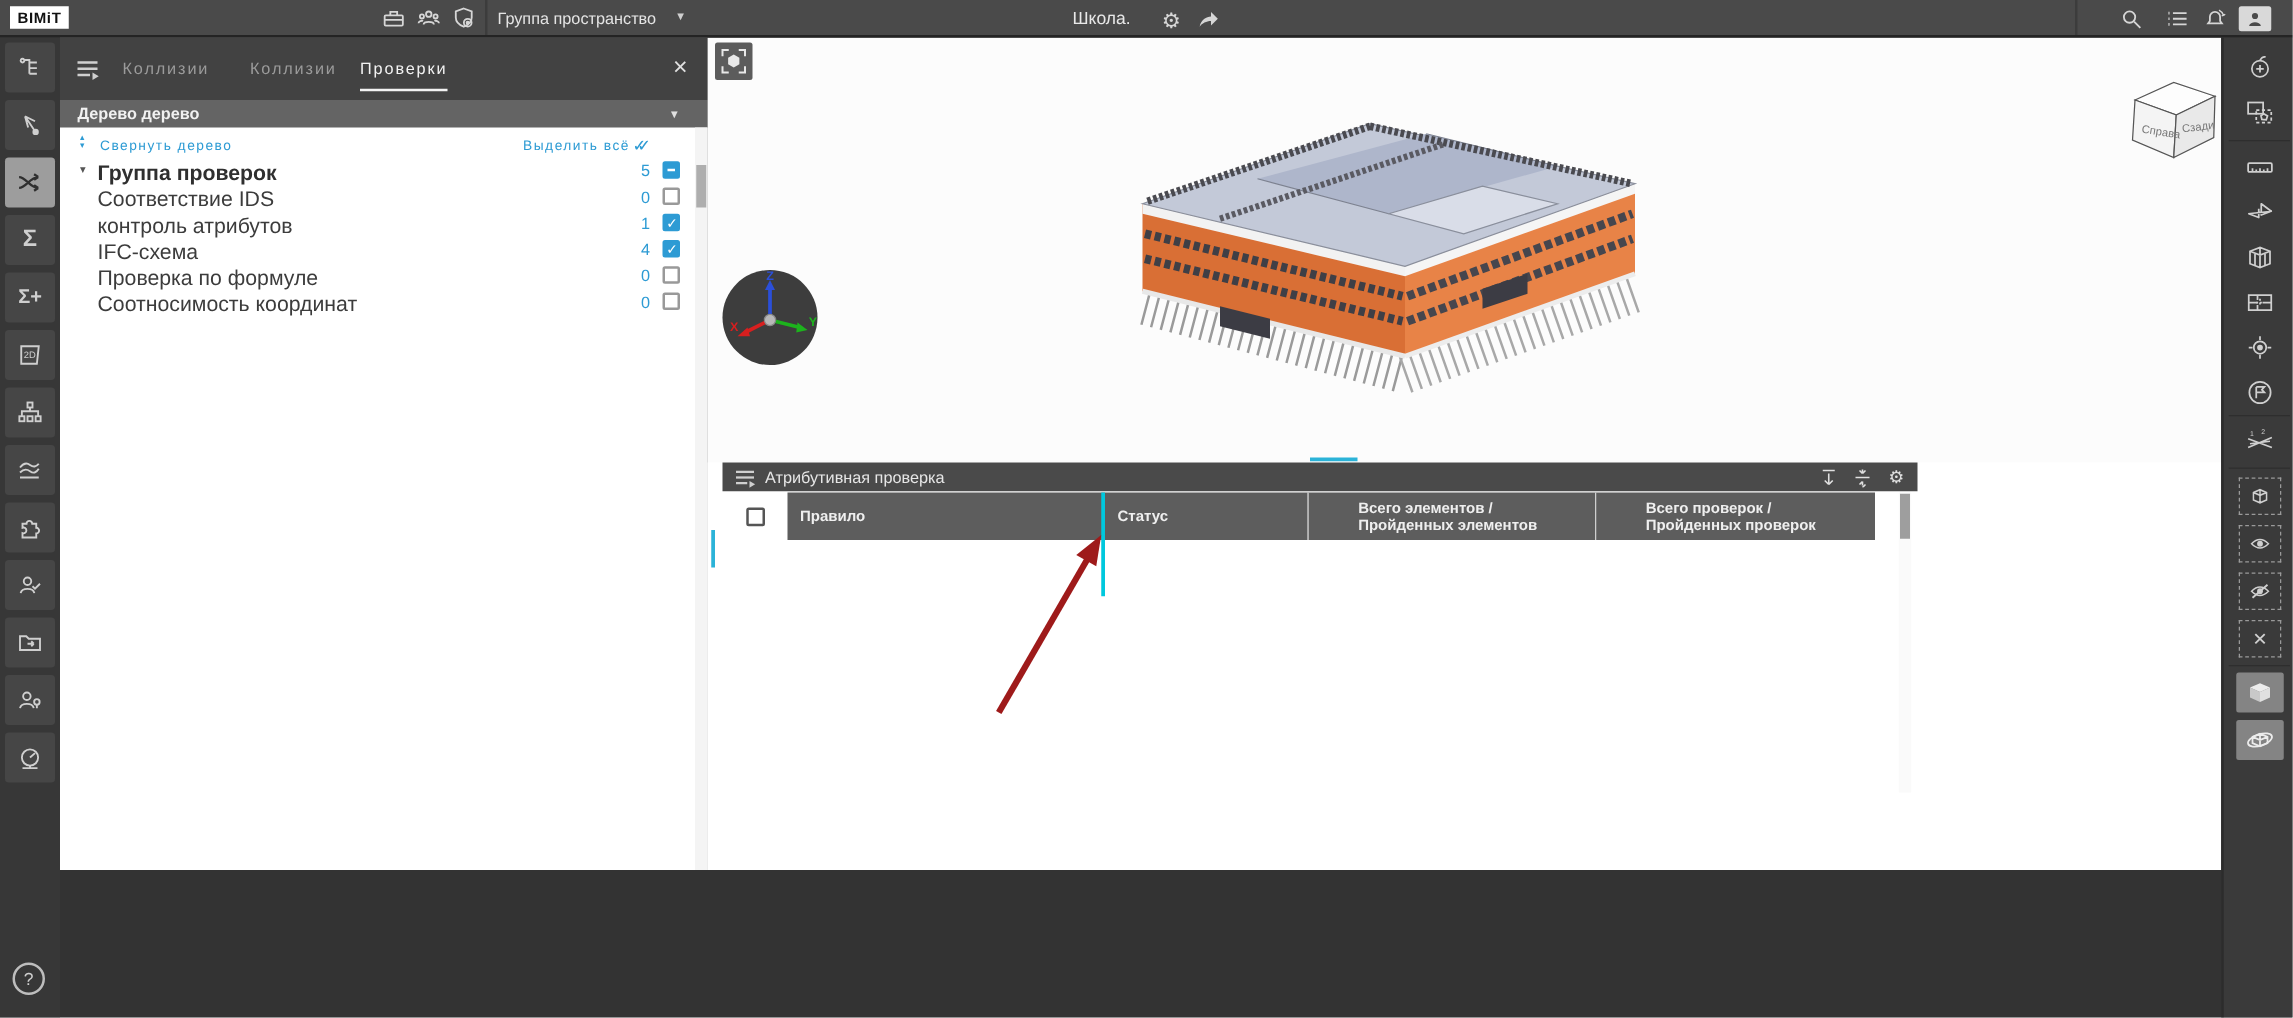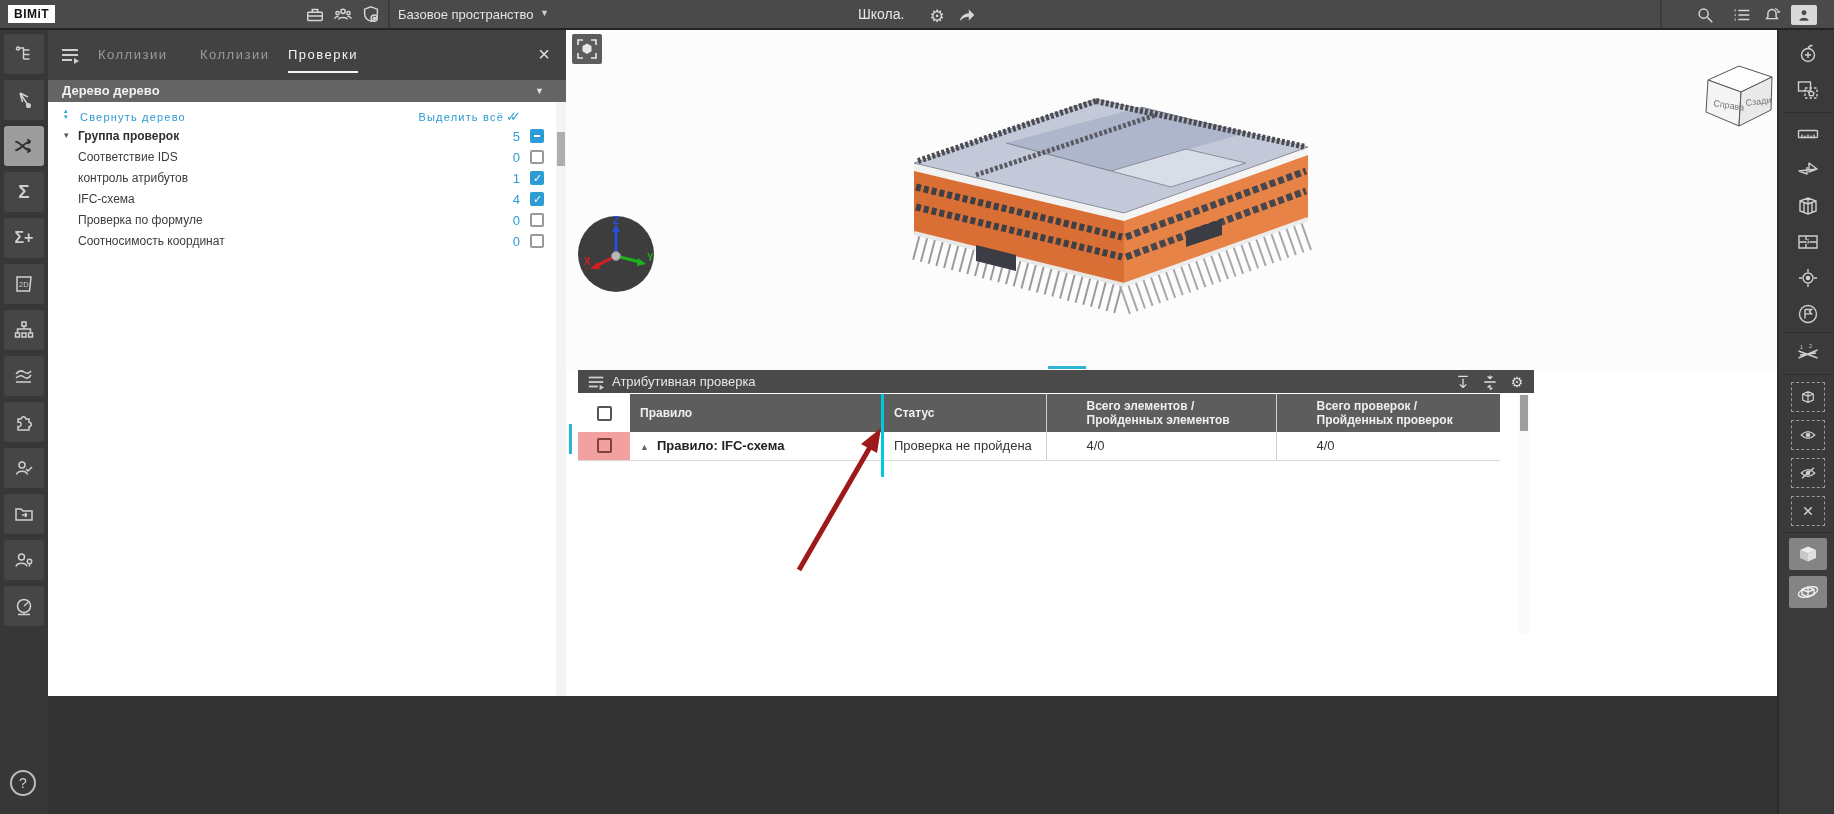--- a/index.html
+++ b/index.html
@@ -40,21 +40,21 @@
   #tree-bar { position:absolute; left:0; top:50px; width:518px; height:22px; background:#646464; color:#f1f1f1; font-size:13px; font-weight:bold; line-height:22px; padding-left:14px; }
   #tree-bar .caret { position:absolute; right:22px; top:0; font-size:9px; font-weight:normal; color:#e0e0e0; }
   #tree-actions { position:absolute; left:0; top:78px; width:496px; height:20px; }
   .link-blue { color:#2d9bd4; font-size:11px; letter-spacing:1.2px; }
   #collapse-ic { position:absolute; left:16px; top:0; color:#2d9bd4; font-size:7px; line-height:6px; text-align:center; }
   #collapse-label { position:absolute; left:32px; top:3px; }
   #selectall-label { position:absolute; right:40px; top:3px;margin-left:48px; }
   #selectall-ic { position:absolute; right:14px; top:1px; color:#2d9bd4; font-size:13px; letter-spacing:-7px; font-weight:bold; width:24px; }
   .trow { position:absolute; left:0; width:508px; height:21px; }
   .trow .caret { position:absolute; left:16px; top:4px; font-size:9px; color:#555; }
-  .trow .lbl { position:absolute; left:30px; top:3px; font-size:12px; color:#3c3c3c; }
+  .trow .lbl { position:absolute; left:30px; top:3px; font-size:17px; color:#3c3c3c; }
   .trow .lbl.bold { font-weight:bold; color:#2f2f2f; }
   .trow .cnt { position:absolute; right:36px; top:3px; font-size:13px; color:#2d9bd4; }
   .cbx { position:absolute; right:12px; top:3px; width:14px; height:14px; border:2px solid #999; border-radius:2px; background:#fff; }
   .cbx.checked, .cbx.ind { border-color:#2d9bd4; background:#2d9bd4; }
   .cbx.checked::after { content:"✓"; position:absolute; left:1px; top:-1px; color:#fff; font-size:11px; font-weight:bold; }
   .cbx.ind::after { content:""; position:absolute; left:2px; top:4px; width:6px; height:2px; background:#fff; }
   #lpanel-scroll { position:absolute; right:0; top:72px; width:10px; height:594px; background:#f4f4f4; }
   #lpanel-thumb { position:absolute; right:1px; top:30px; width:8px; height:34px; background:#aeaeae; }
 
   
@@ -118,21 +118,21 @@
   </div>
   <div class="tb-ic" style="left:359px">
     <svg width="20" height="20" viewBox="0 0 22 22">
         <path d="M11 2 l7 2.6 v5.4 c0 4.4-3 6.6-7 8 c-4-1.4-7-3.6-7-8 V4.6 z"></path>
         <circle cx="14.5" cy="14.5" r="3.4"></circle>
         <circle cx="14.5" cy="14.5" r="1" fill="#d6d6d6"></circle>
       </svg>
   </div>
   <div class="vdiv" style="left:388px"></div>
 
-  <div id="space-name">Базовое пространство</div>
+  <div id="space-name">Группа пространство</div>
   <div id="space-caret">▼</div>
 
   <div id="project-title">Школа.</div>
   <div class="tb-ic" style="left:925px;top:5px">
       <span class="glyph" style="font-size:17px">⚙</span>
     </div>
   <div class="tb-ic" style="left:955px">
     <svg width="20" height="20" viewBox="0 0 22 22">
         <path d="M3 18 c1-6 6-9 10-9 V5 l6 6 -6 6 v-4 c-4 0-8 2-10 5 z" fill="#d6d6d6" stroke="none"></path>
       </svg>
@@ -401,29 +401,20 @@
     <tbody>
         <tr>
       <th class="wcell">
             <div class="row-cbx"></div>
           </th>
       <th>Правило</th>
       <th>Статус</th>
       <th class="c3">Всего элементов / Пройденных элементов</th>
       <th class="c4">Всего проверок / Пройденных проверок</th>
     </tr>
-    <tr>
-      <td class="pinkcell">
-            <div class="row-cbx"></div>
-          </td>
-      <td><span class="collapse-tri">▲</span><span class="rule-name">Правило: IFC-схема</span></td>
-      <td>Проверка не пройдена</td>
-      <td class="c3">4/0</td>
-      <td class="c4">4/0</td>
-    </tr>
   </tbody>
     </table>
 
   <div id="cyan-divider"></div>
   <div id="bp-scroll">
       <div id="bp-thumb"></div>
     </div>
 
   <svg class="abs annot-svg" style="left:195px;top:50px" width="160" height="160" viewBox="0 0 160 160">
     <line x1="38" y1="150" x2="112" y2="22" stroke="#9e1a1a" stroke-width="5"></line>

